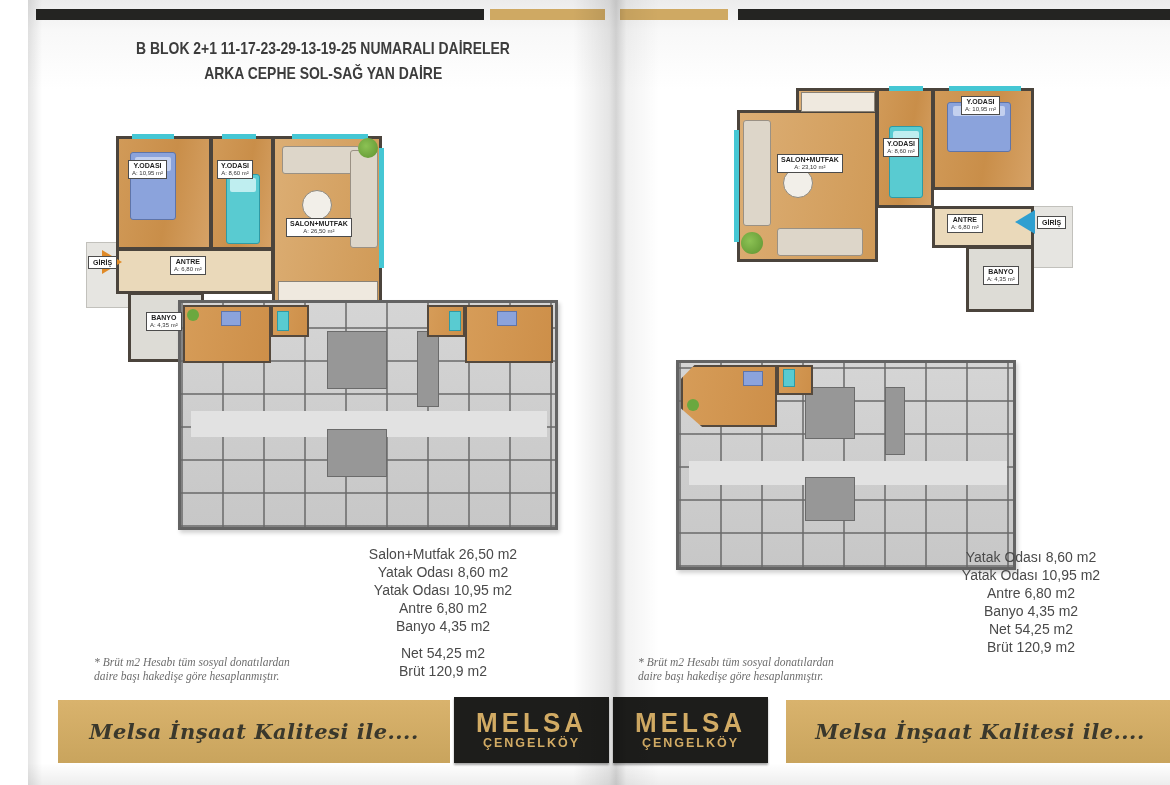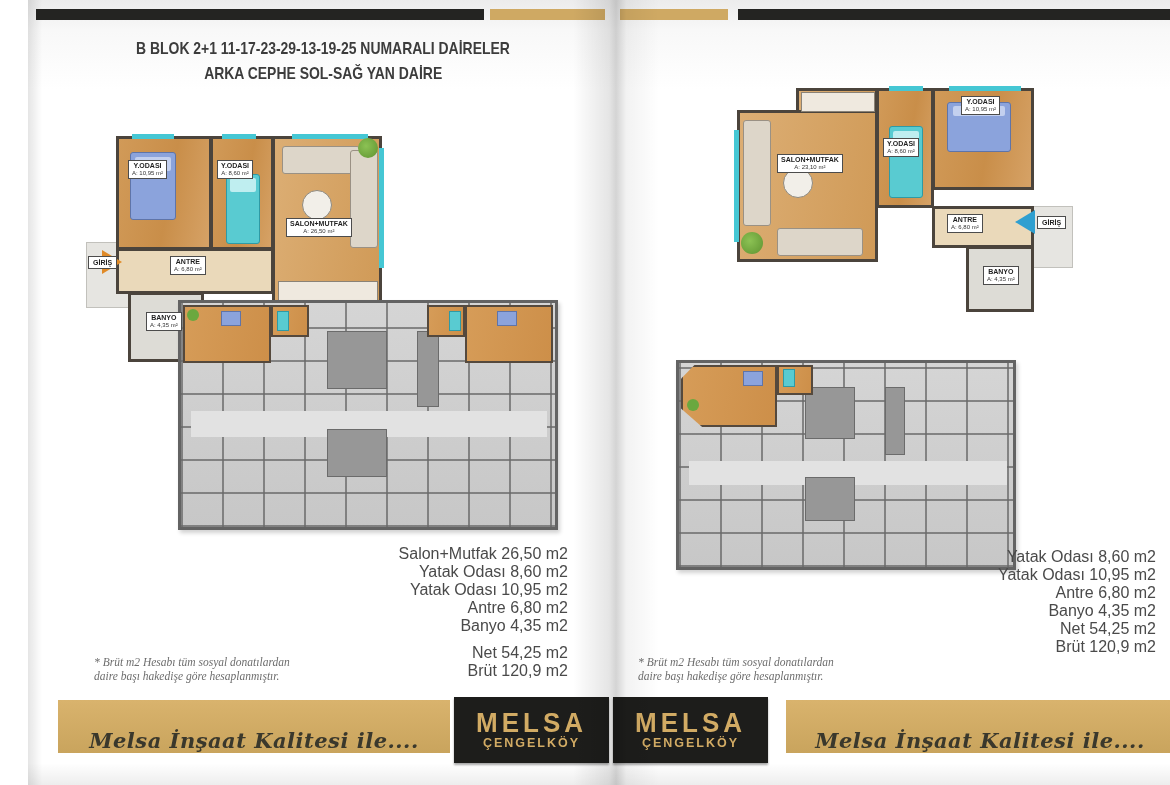--- a/index.html
+++ b/index.html
@@ -17,28 +17,28 @@
     background:linear-gradient(to right,rgba(0,0,0,0),rgba(0,0,0,.14));}
   .edge-left{position:absolute;left:0;top:0;width:14px;height:785px;pointer-events:none;
     background:linear-gradient(to left,rgba(0,0,0,0),rgba(0,0,0,.10));}
   .bottom-shade{position:absolute;left:0;bottom:0;width:100%;height:22px;pointer-events:none;
     background:linear-gradient(to bottom,rgba(0,0,0,0),rgba(0,0,0,.07));}
   
   .title{position:absolute;color:#3c3c3c;font-weight:bold;text-align:center;
     font-size:17px;line-height:25px;letter-spacing:0;}
   .title .cond{display:inline-block;transform:scaleX(.82);transform-origin:center;white-space:nowrap;}
   
-  .meas{position:absolute;width:250px;text-align:right;color:#4a4a4a;font-size:16px;line-height:18px;}
+  .meas{position:absolute;width:250px;text-align:center;color:#4a4a4a;font-size:14px;line-height:18px;}
   .meas .gap{height:9px;}
   
   .footnote{position:absolute;font-style:italic;color:#6d6d6d;font-size:11.5px;line-height:14px;
     font-family:"Liberation Serif",serif;}
   
-  .goldbar{position:absolute;height:53px;background:linear-gradient(#d9b36d,#c9a45d);
-    display:flex;align-items:flex-end;justify-content:center;}
+  .goldbar{position:absolute;height:63px;background:linear-gradient(#d9b36d,#c9a45d);
+    display:flex;align-items:center;justify-content:center;}
   .slogan{font-family:"DejaVu Serif",serif;font-style:italic;font-weight:bold;
     color:#3a382c;font-size:21px;letter-spacing:.5px;}
   .logobox{position:absolute;width:155px;height:66px;background:#1d1d1b;
     display:flex;flex-direction:column;align-items:center;justify-content:center;box-shadow:0 2px 2px rgba(0,0,0,.35);}
   .logobox .l1{color:#d2ab64;font-weight:bold;font-size:26px;letter-spacing:4px;line-height:26px;transform:scaleY(1.05);}
   .logobox .l2{color:#d2ab64;font-weight:bold;font-size:12.5px;letter-spacing:2px;line-height:15px;}
   
   .unitplan{position:absolute;}
   .room{position:absolute;border:3px solid #4b443c;box-sizing:border-box;}
   .wood{background:linear-gradient(100deg,#d19a58,#c98e49 55%,#d6a266);}

